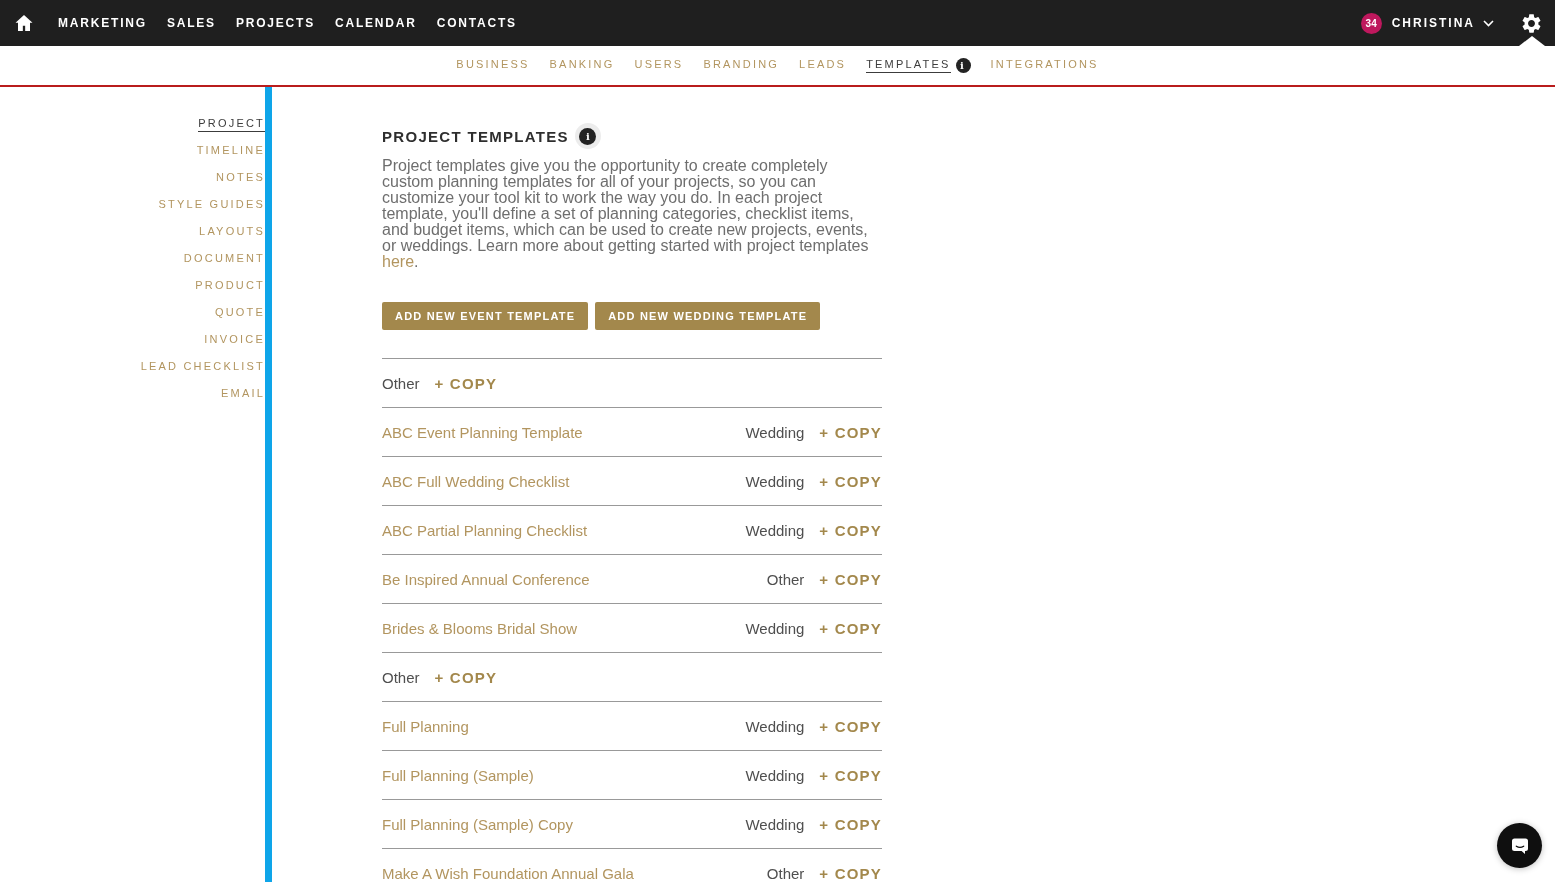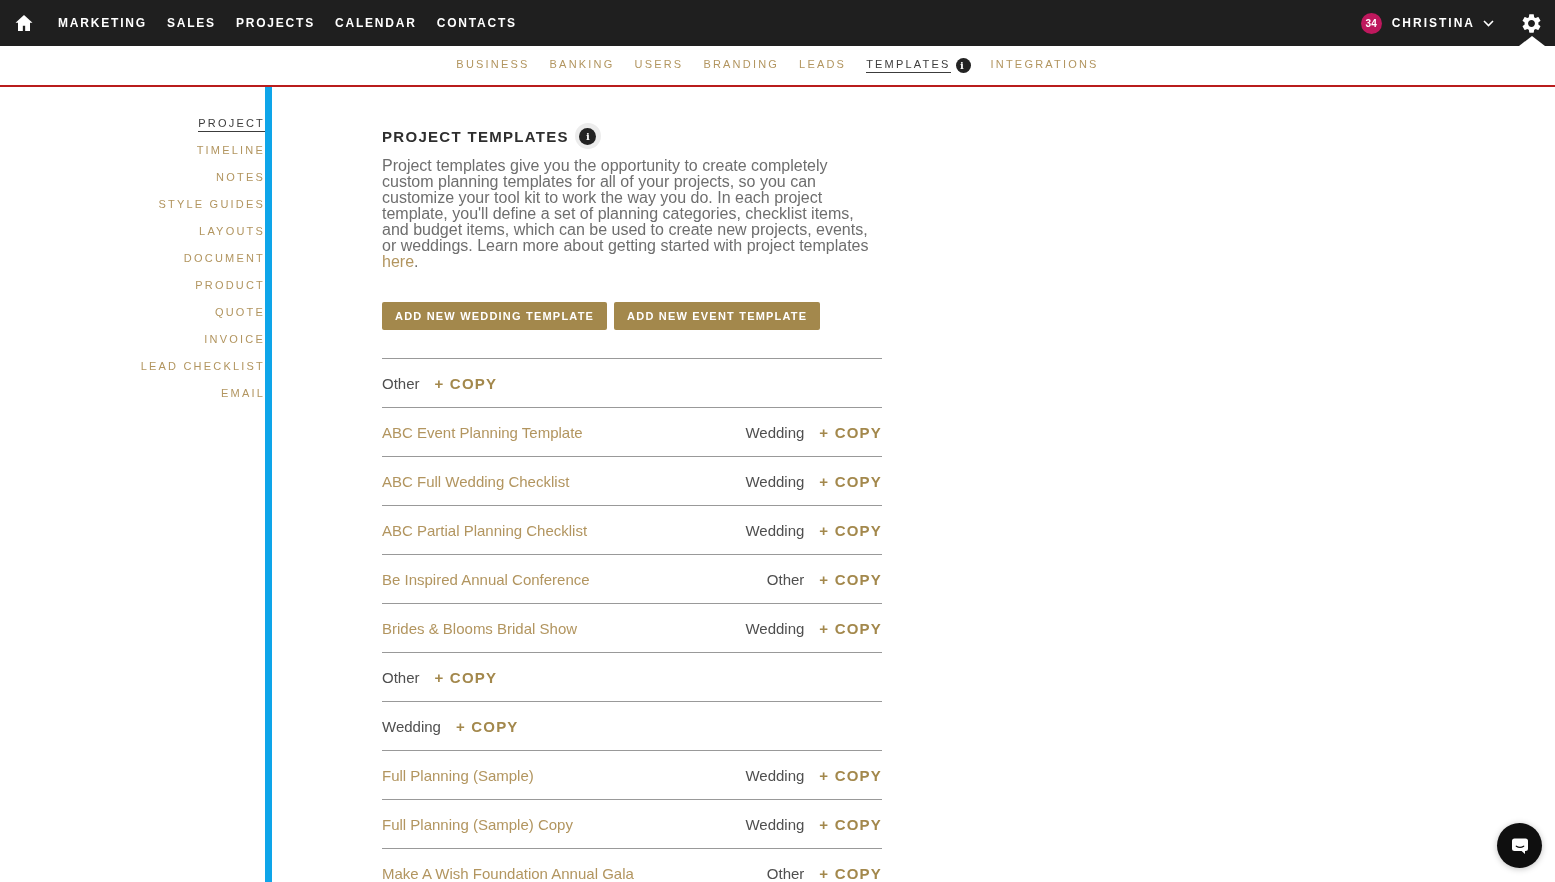--- a/index.html
+++ b/index.html
@@ -214,22 +214,22 @@
       <div class="page-head">
         <h1 class="page-title">PROJECT TEMPLATES</h1>
         <span class="info-wrap">
           <span class="info-icon lg">i</span>
         </span>
       </div>
 
       <p class="desc"><span>Project templates give you the opportunity to create completely custom planning templates for all of your projects, so you can customize your tool kit to work the way you do. In each project template, you'll define a set of planning categories, checklist items, and budget items, which can be used to create new projects, events, or weddings. Learn more about getting started with project templates </span><a class="link">here</a><span>.</span></p>
 
       <div class="btn-row">
+        <button class="btn">ADD NEW EVENT TEMPLATE</button>
         <button class="btn">ADD NEW WEDDING TEMPLATE</button>
-        <button class="btn">ADD NEW EVENT TEMPLATE</button>
       </div>
 
       <div class="tmpl-table">
 
           <div class="tmpl-row">
             <span class="tmpl-type">Other</span>
             <a class="tmpl-copy">+ COPY</a>
           </div>
 
           <div class="tmpl-row">
@@ -261,20 +261,21 @@
             <span class="tmpl-type">Wedding</span>
             <a class="tmpl-copy">+ COPY</a>
           </div>
 
           <div class="tmpl-row">
             <span class="tmpl-type">Other</span>
             <a class="tmpl-copy">+ COPY</a>
           </div>
 
           <div class="tmpl-row">
+            <a class="tmpl-name">Full Planning</a>
             <span class="tmpl-type">Wedding</span>
             <a class="tmpl-copy">+ COPY</a>
           </div>
 
           <div class="tmpl-row">
             <a class="tmpl-name">Full Planning (Sample)</a>
             <span class="tmpl-type">Wedding</span>
             <a class="tmpl-copy">+ COPY</a>
           </div>
 

